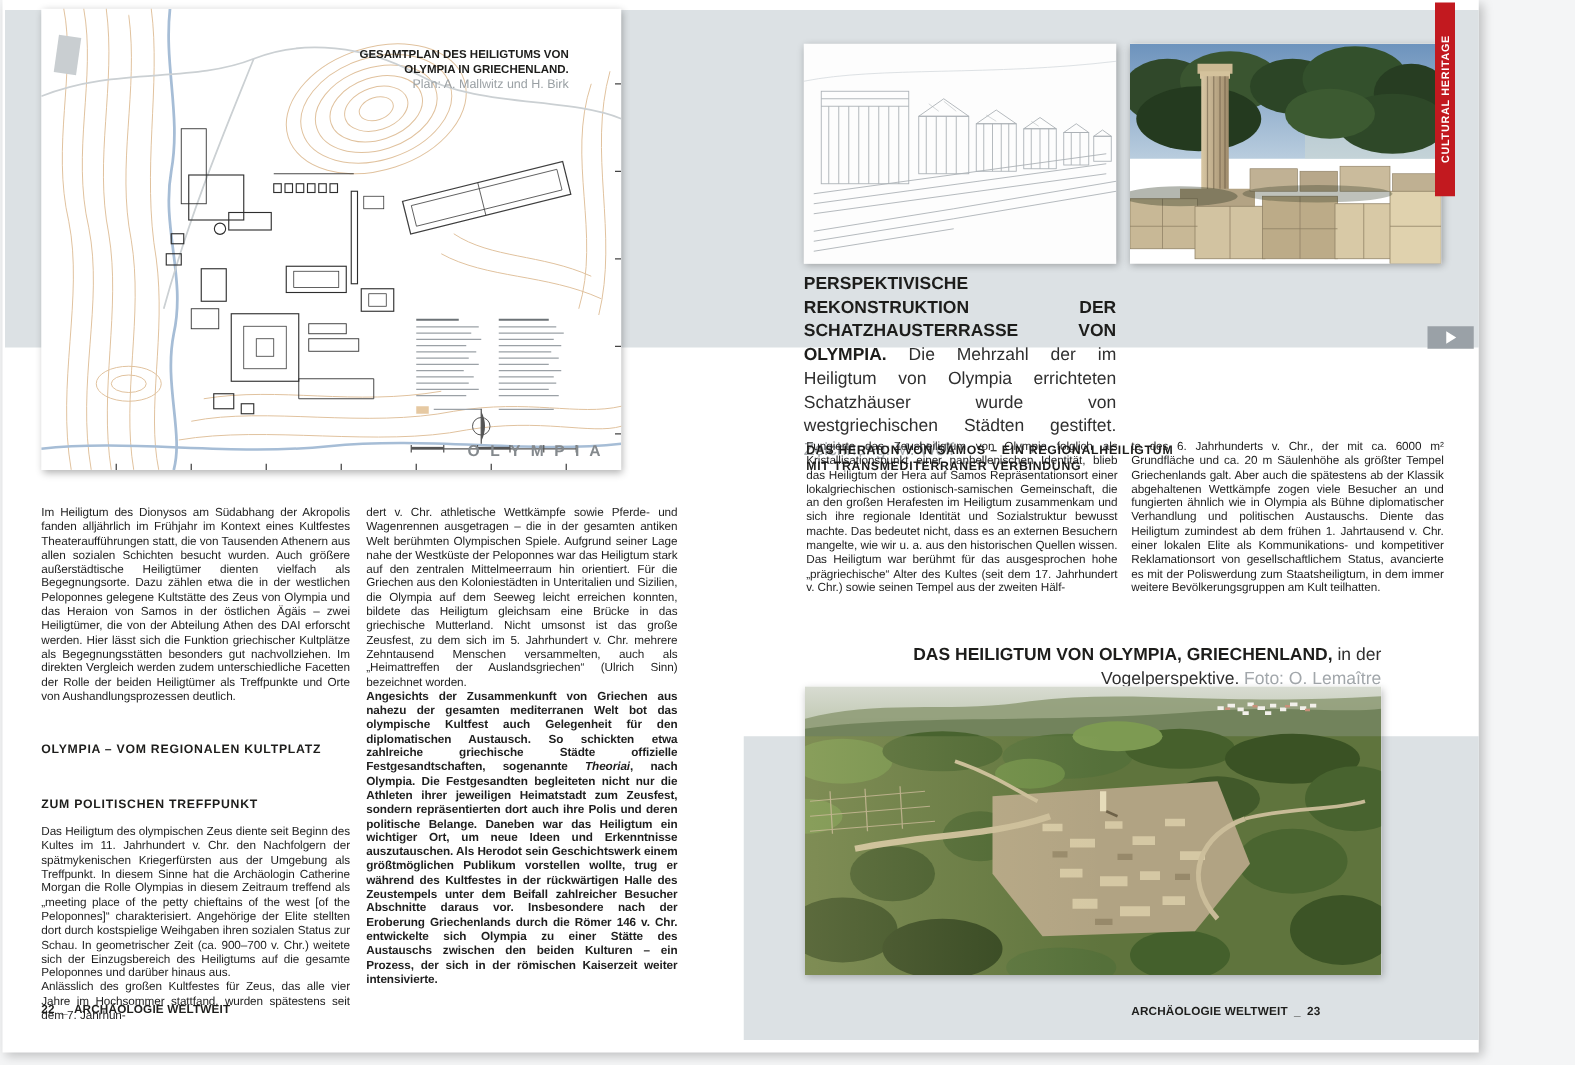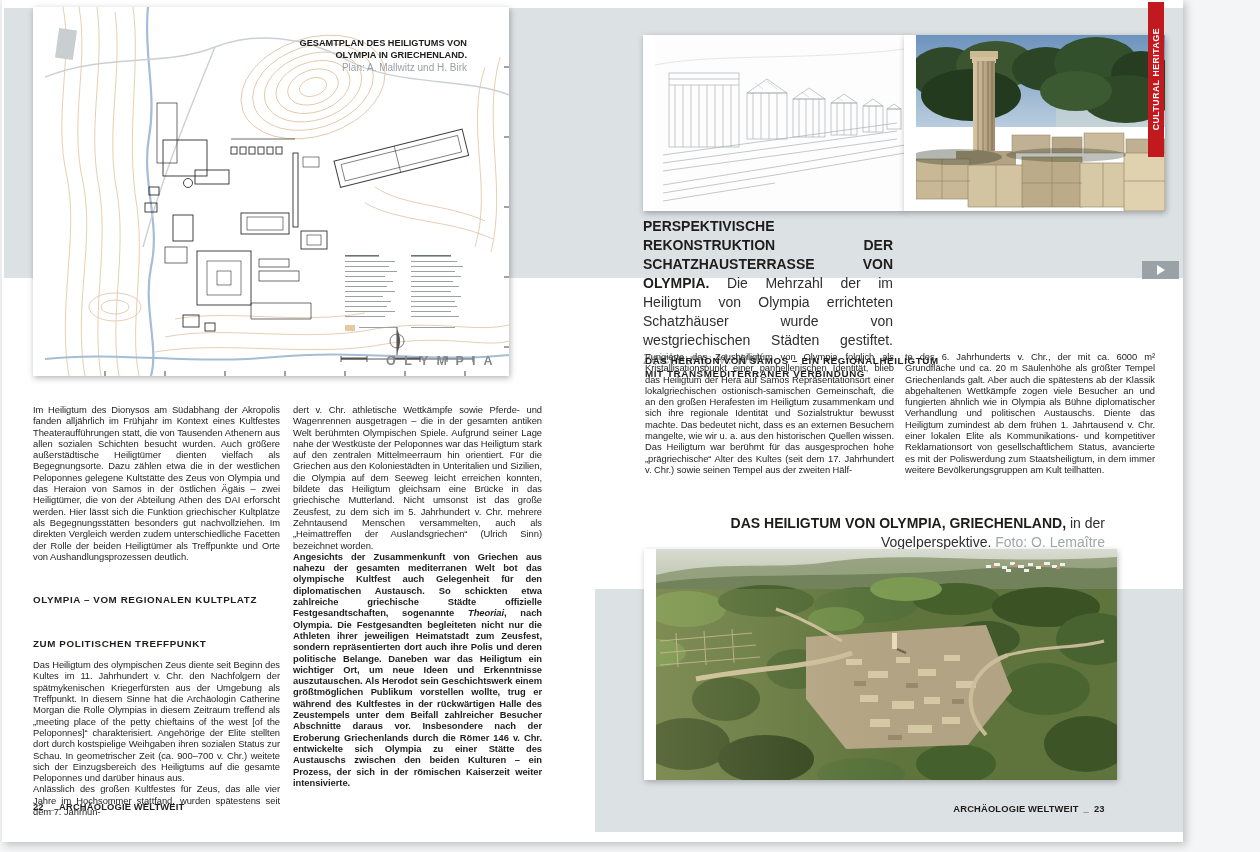--- a/index.html
+++ b/index.html
@@ -9,21 +9,21 @@
     font-family:"Liberation Sans",sans-serif;
     -webkit-font-smoothing:antialiased;
   }
   .paper{
     position:absolute;left:2px;top:0;width:1181px;height:842px;
     background:#ffffff;box-shadow:3px 3px 8px rgba(0,0,0,.22);
   }
   .band-top{position:absolute;left:2px;top:8px;right:0;height:270px;background:#dce1e4;}
   .band-bottom{position:absolute;left:593px;top:589px;right:0;height:243px;background:#dce1e4;}
 
-  .fig{position:absolute;background:#fff;box-shadow:1px 2px 6px rgba(0,0,0,.30);overflow:hidden;padding-left:12px;}
+  .fig{position:absolute;background:#fff;box-shadow:1px 2px 6px rgba(0,0,0,.30);overflow:hidden;}
   .fig svg{display:block;width:100%;height:100%;}
   .fig-map{left:31px;top:7px;width:464px;height:369px;}
   .fig-drawing{left:641px;top:35px;width:250px;height:176px;}
   .fig-temple{left:902px;top:35px;width:249px;height:176px;}
   .fig-aerial{left:642px;top:549px;width:461px;height:231px;box-shadow:1px 2px 6px rgba(0,0,0,.25);}
 
   .map-cap{position:absolute;top:30px;right:42px;width:240px;text-align:right;}
   .map-cap .b{display:block;font-size:9.2px;line-height:12px;font-weight:700;color:#1d1d1b;}
   .map-cap .credit{display:block;font-size:10px;line-height:12px;color:#9aa0a4;margin-top:1px;}
   .map-site-label{position:absolute;right:14px;bottom:8px;font-size:12.5px;font-weight:600;letter-spacing:2.5px;color:#84898d;}
@@ -60,21 +60,21 @@
   .col-heading{font-size:9.8px;font-weight:700;letter-spacing:.6px;line-height:13px;color:#1d1d1b;margin:12px 0 9px;}
   .col-heading span{display:block;margin-top:31px;}
   .rp-heading{position:absolute;left:643px;top:315px;width:430px;font-size:9.8px;font-weight:700;
     letter-spacing:.6px;line-height:13px;color:#1d1d1b;margin-top:39px;}
   .rp-heading span{display:block;}
   .it{font-style:italic;}
 
   .footer{position:absolute;font-size:9.4px;color:#1d1d1b;font-weight:700;letter-spacing:.15px;}
   .footer .sep{margin:0 5px;}
   .footer-left{left:31px;top:801px;}
-  .footer-right{left:903px;top:803px;width:248px;text-align:center;}
+  .footer-right{left:903px;top:803px;width:248px;text-align:left;}
 </style>
 </head>
 <body>
 
 <div class="paper">
 
   <div class="band-top"></div>
   <div class="band-bottom"></div>
 
   <div class="fig fig-map">

